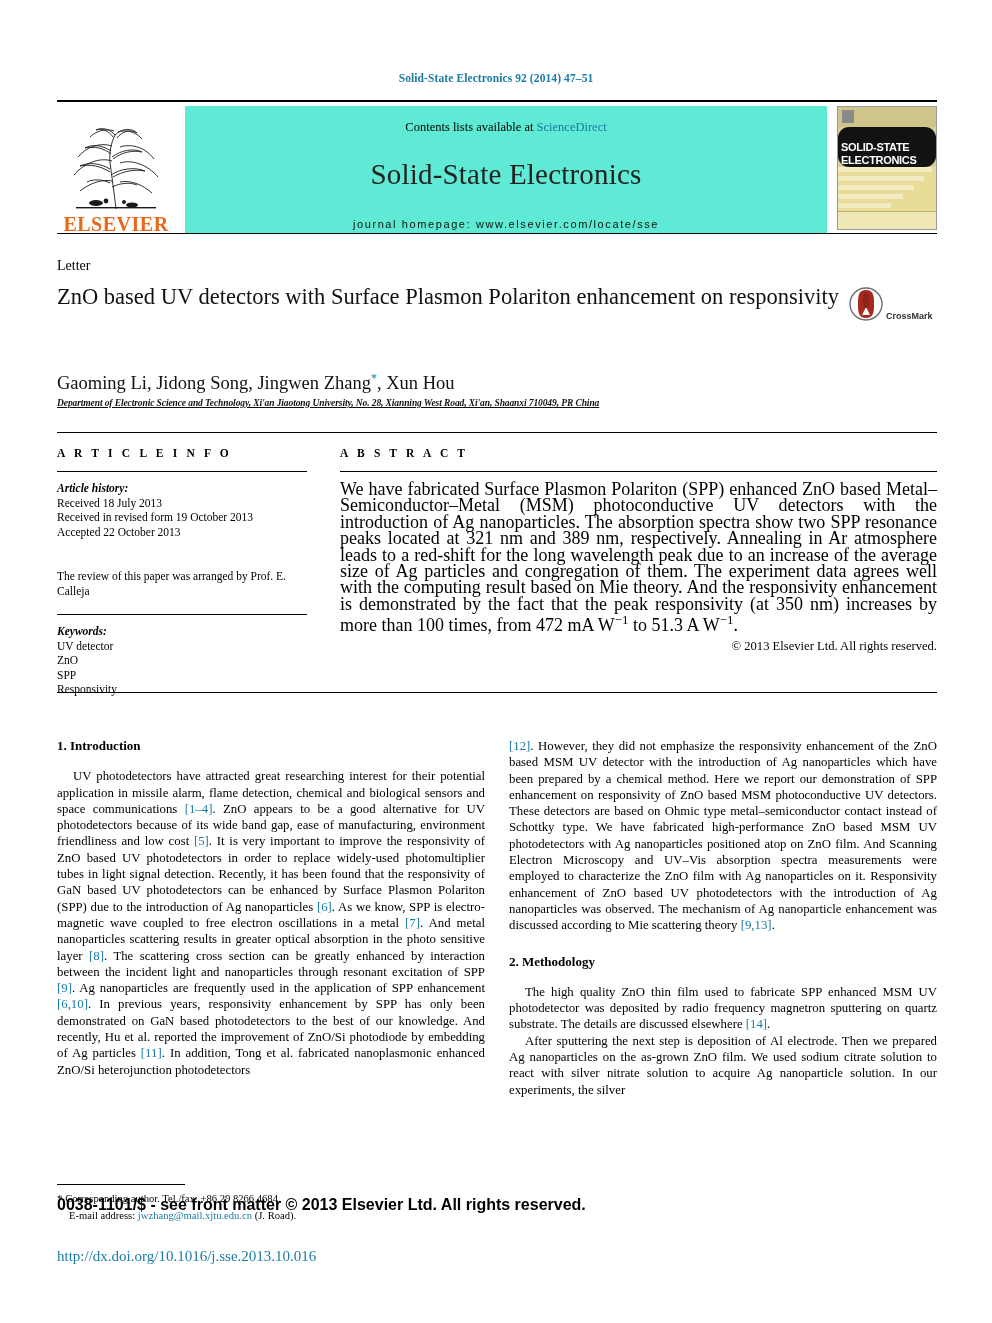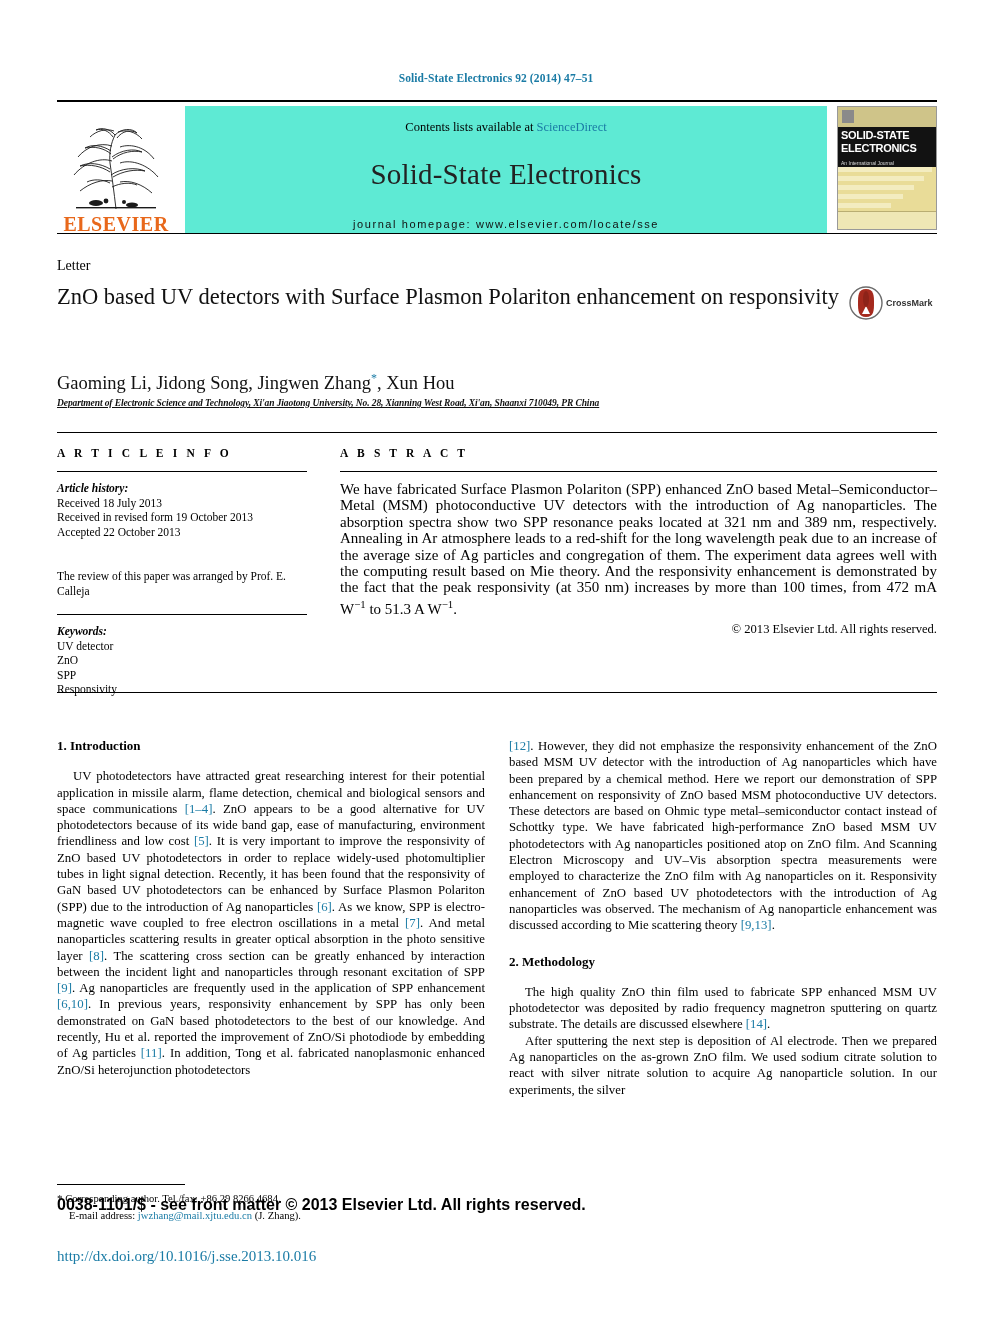--- a/index.html
+++ b/index.html
@@ -122,23 +122,24 @@
     background:#8a8a8a;
   }
   .cover-black {
     position:absolute; left:0; top:20px; width:100%; height:40px;
     background:#121212;
     color:#fff;
     font-family:"Liberation Sans", sans-serif;
     font-size:11px;
     font-weight:bold;
     line-height:13px;
-    padding:2px 3px 0 3px;
+    padding:14px 3px 0 3px;
     box-sizing:border-box;
     letter-spacing:-0.3px;
+    border-radius:11px;
   }
   .cover-sub {
     font-size:5px;
     font-weight:normal;
     color:#ddd;
     letter-spacing:0;
     margin-top:2px;
   }
   .cover-stripes {
     position:absolute; left:0; top:60px; width:100%; height:44px;
@@ -173,21 +174,21 @@
     width: 790px;
     font-family:"Liberation Serif", serif;
     font-size:22.5px;
     line-height:30px;
     color:#111;
   }
   .crossmark {
     position:absolute;
     right:57px; top:285px;
     width:86px; height:36px;
-    display:flex; align-items:center;
+    display:flex; align-items:flex-end;
   }
   .crossmark-label {
     font-family:"Liberation Sans", sans-serif;
     font-size:9px;
     font-weight:bold;
     color:#333;
     margin-left:3px;
   }
   .authors {
     position:absolute;
@@ -241,21 +242,21 @@
     font-family:"Liberation Serif", serif;
     font-size:11.5px;
     line-height:14.5px;
     color:#000;
   }
   .info-text i { font-style:italic; font-weight:bold; }
   .info-gap { height:30px; }
   .kw-rule { border-top:1px solid #000; margin-top:16px; margin-bottom:9px; }
   .abstract-text {
     font-family:"Liberation Serif", serif;
-    font-size:15px;
+    font-size:18px;
     line-height:16.4px;
     text-align:justify;
     color:#000;
   }
   .copyright {
     text-align:right;
     font-family:"Liberation Serif", serif;
     font-size:12.6px;
     margin-top:5px;
   }
@@ -452,19 +453,19 @@
     <p class="para"><span>The high quality ZnO thin film used to fabricate SPP enhanced MSM UV photodetector was deposited by radio frequency magnetron sputtering on quartz substrate. The details are discussed elsewhere </span><span class="ref">[14]</span><span>.</span></p>
     <p class="para">After sputtering the next step is deposition of Al electrode. Then we prepared Ag nanoparticles on the as-grown ZnO film. We used sodium citrate solution to react with silver nitrate solution to acquire Ag nanoparticle solution. In our experiments, the silver</p>
   </div>
 
   <div class="footnote-rule"></div>
   <div class="footnote">
     <span class="star">*</span>
     <span>Corresponding author. Tel./fax: +86 29 8266 4684.</span><br>
     <span style="display:inline-block;width:12px"></span><span class="em-label">E-mail address:</span>
     <span class="mail">jwzhang@mail.xjtu.edu.cn</span>
-    <span>(J. Zhang).</span>
+    <span>(J. Road).</span>
   </div>
 
   <div class="issn-line">0038-1101/$ - see front matter © 2013 Elsevier Ltd. All rights reserved.</div>
   <div class="doi-line">http://dx.doi.org/10.1016/j.sse.2013.10.016</div>
 
 </div>
 
 </body></html>

